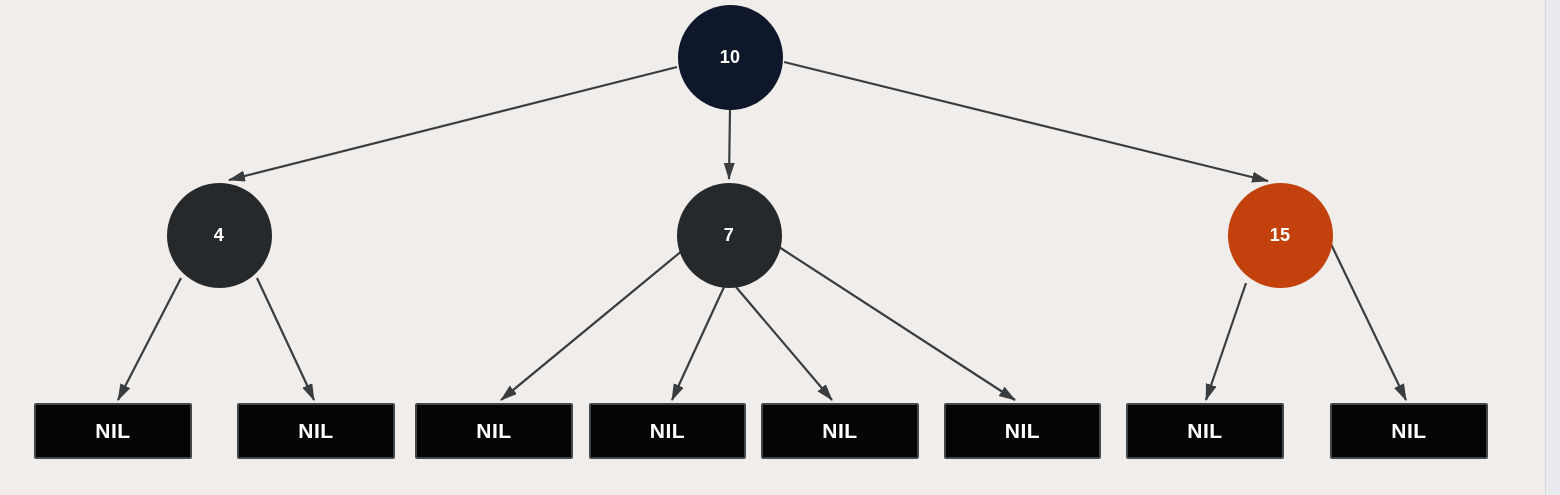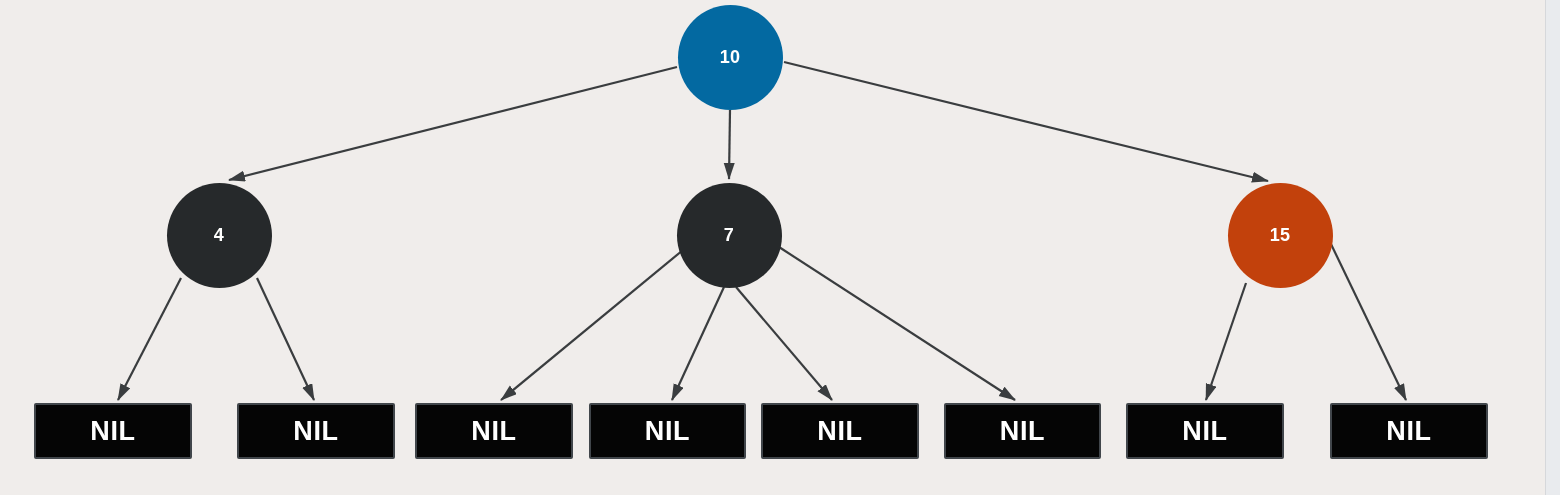--- a/index.html
+++ b/index.html
@@ -53,21 +53,21 @@
     background: #050505;
     border: 2px solid #41464b;
     border-radius: 2px;
     box-sizing: border-box;
     display: flex;
     align-items: center;
     justify-content: center;
   }
   .nil-box .leaf-label {
     color: #ffffff;
-    font-size: 27px;
+    font-size: 21px;
     font-weight: 600;
     letter-spacing: 0.6px;
   }
   .scrollbar-track {
     position: absolute;
     right: 0;
     top: 0;
     width: 15px;
     height: 495px;
     background: #e9ebee;
@@ -91,21 +91,21 @@
       <line x1="181" y1="278" x2="118" y2="400" stroke="#3a3d3f" stroke-width="2.2" marker-end="url(#arrowhead)"></line>
       <line x1="257" y1="278" x2="314" y2="400" stroke="#3a3d3f" stroke-width="2.2" marker-end="url(#arrowhead)"></line>
       <line x1="683" y1="250" x2="501" y2="400" stroke="#3a3d3f" stroke-width="2.2" marker-end="url(#arrowhead)"></line>
       <line x1="724" y1="287" x2="672" y2="400" stroke="#3a3d3f" stroke-width="2.2" marker-end="url(#arrowhead)"></line>
       <line x1="736" y1="287" x2="832" y2="400" stroke="#3a3d3f" stroke-width="2.2" marker-end="url(#arrowhead)"></line>
       <line x1="779" y1="247" x2="1015" y2="400" stroke="#3a3d3f" stroke-width="2.2" marker-end="url(#arrowhead)"></line>
       <line x1="1246" y1="283" x2="1206" y2="400" stroke="#3a3d3f" stroke-width="2.2" marker-end="url(#arrowhead)"></line>
       <line x1="1330" y1="242" x2="1406" y2="400" stroke="#3a3d3f" stroke-width="2.2" marker-end="url(#arrowhead)"></line>
     </svg>
   <div class="node-layer" id="node-layer">
-      <div class="circle-node" style="left: 677.5px; top: 5px; width: 105px; height: 105px; background: #0369a1;">
+      <div class="circle-node" style="left: 677.5px; top: 5px; width: 105px; height: 105px; background: #0f172a;">
         <span class="node-label">10</span>
       </div>
       <div class="circle-node" style="left: 166.5px; top: 182.5px; width: 105px; height: 105px; background: rgb(38, 41, 43);">
         <span class="node-label">4</span>
       </div>
       <div class="circle-node" style="left: 676.5px; top: 182.5px; width: 105px; height: 105px; background: rgb(38, 41, 43);">
         <span class="node-label">7</span>
       </div>
       <div class="circle-node" style="left: 1227.5px; top: 182.5px; width: 105px; height: 105px; background: #c2410c;">
         <span class="node-label">15</span>

